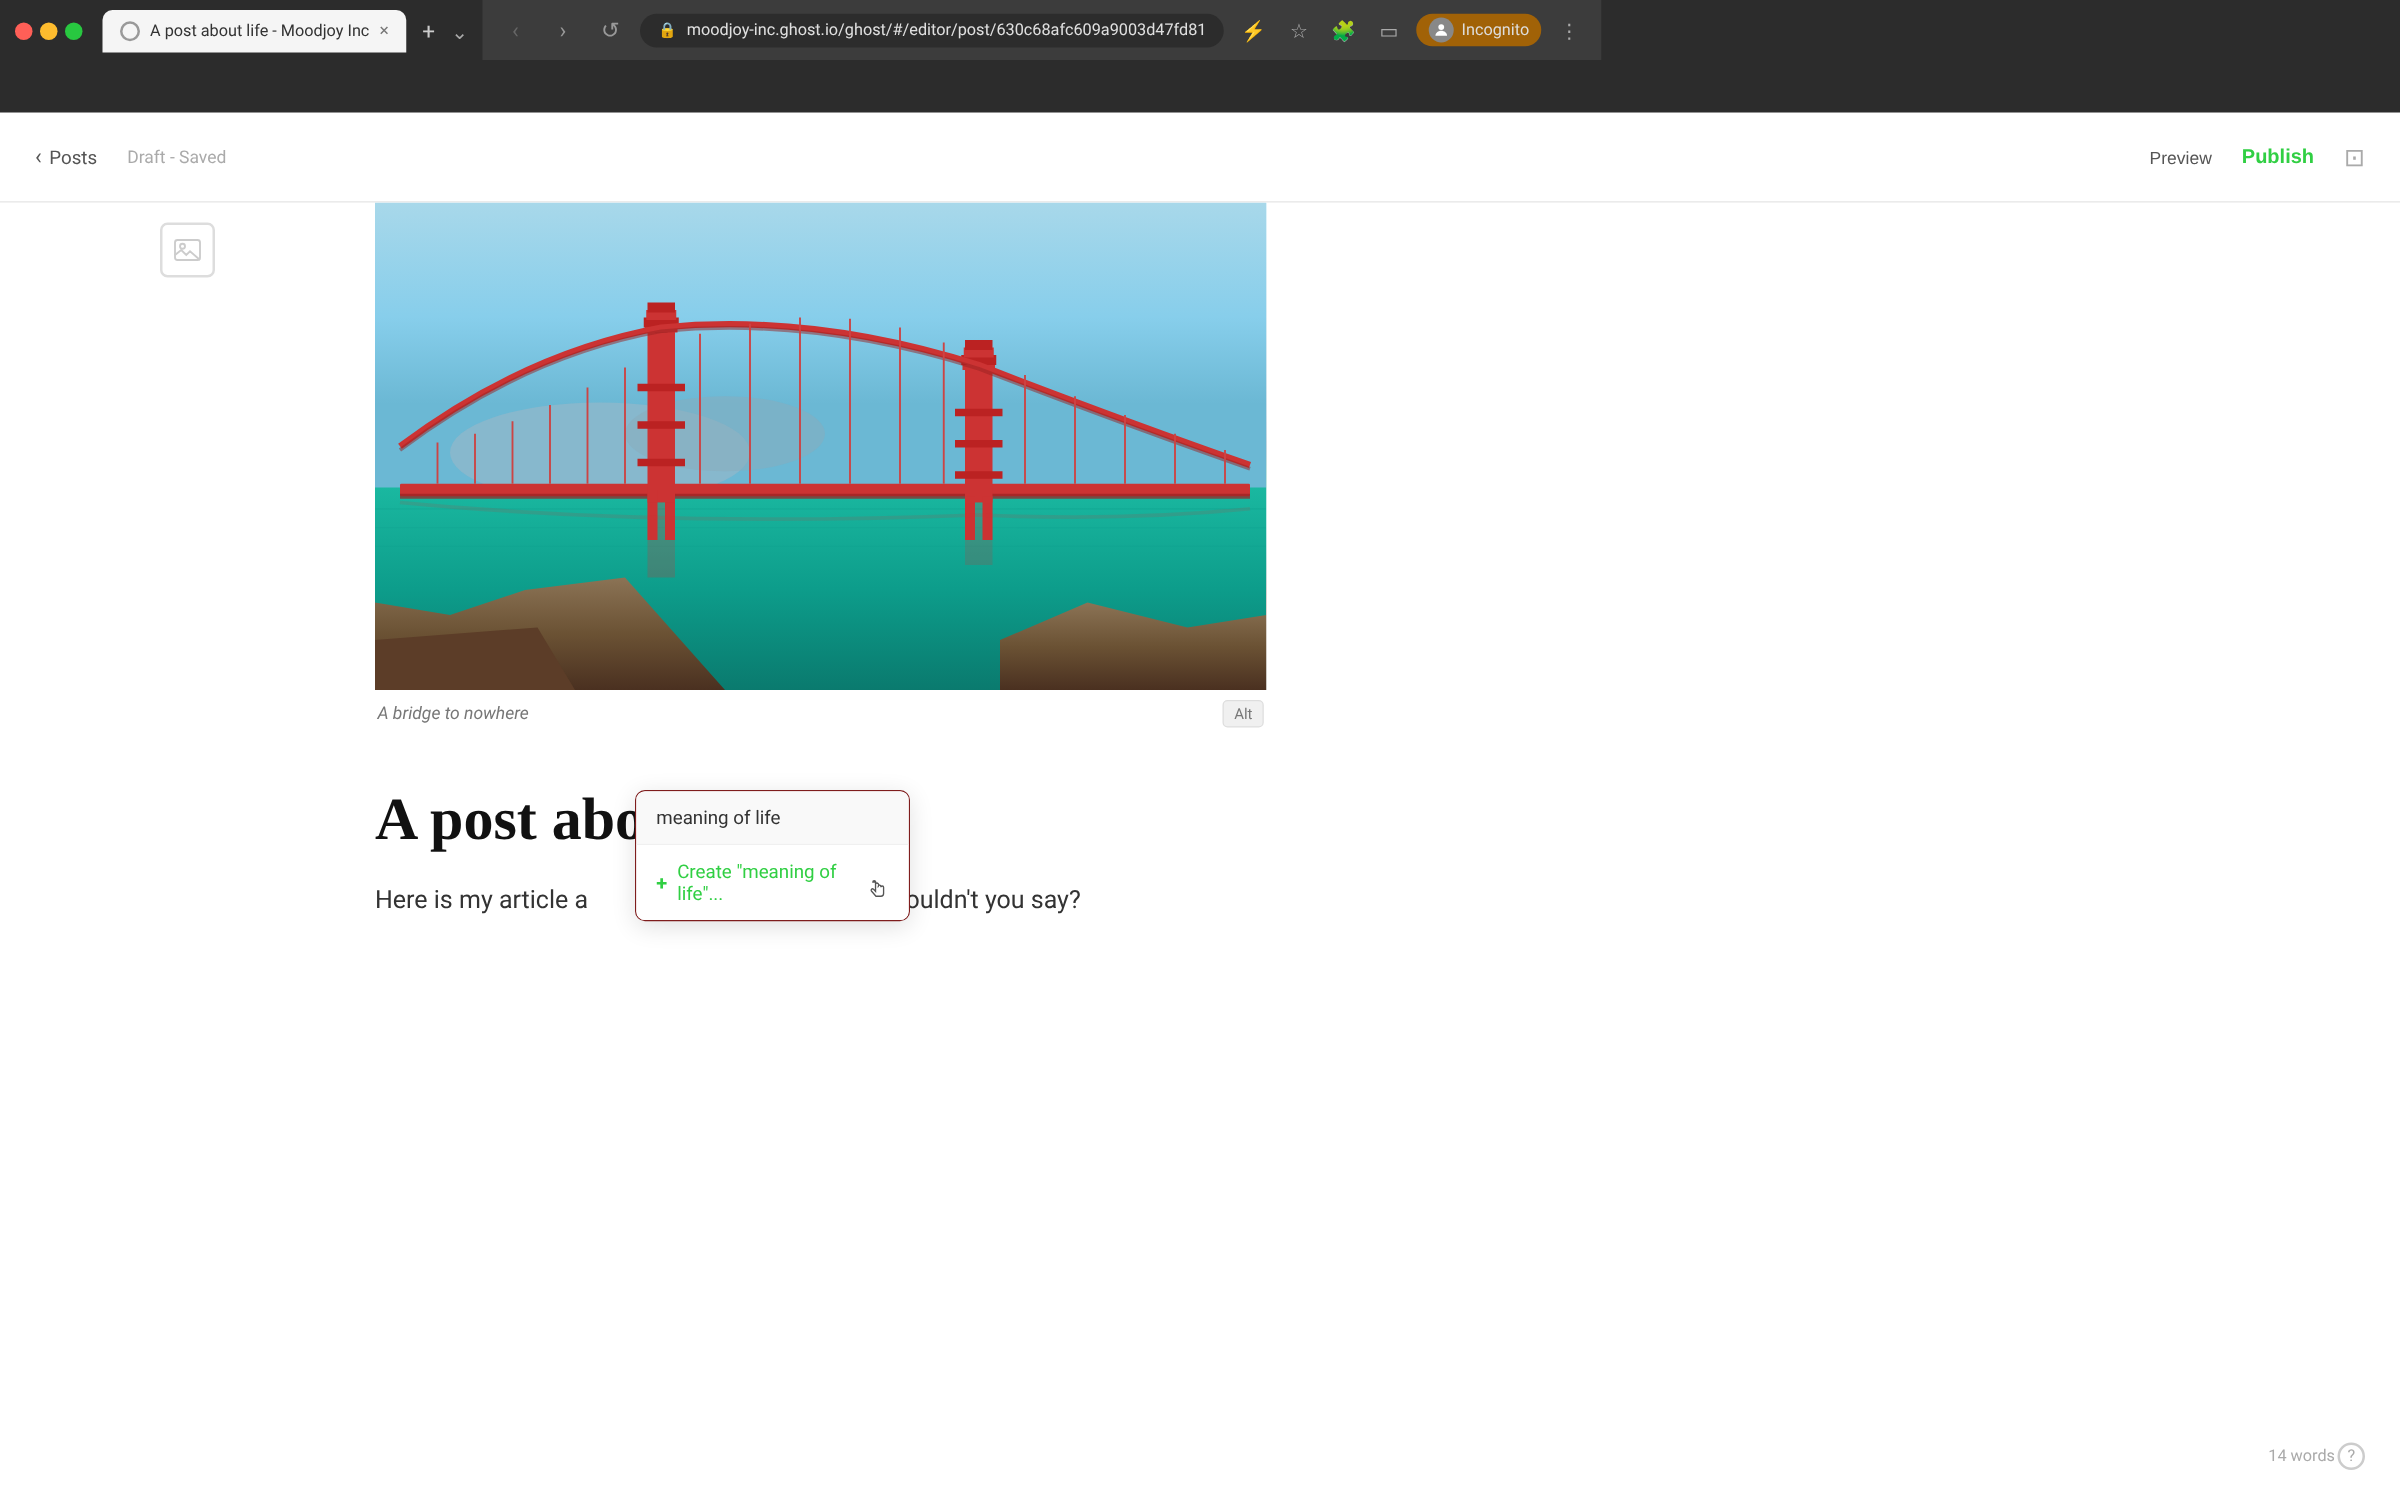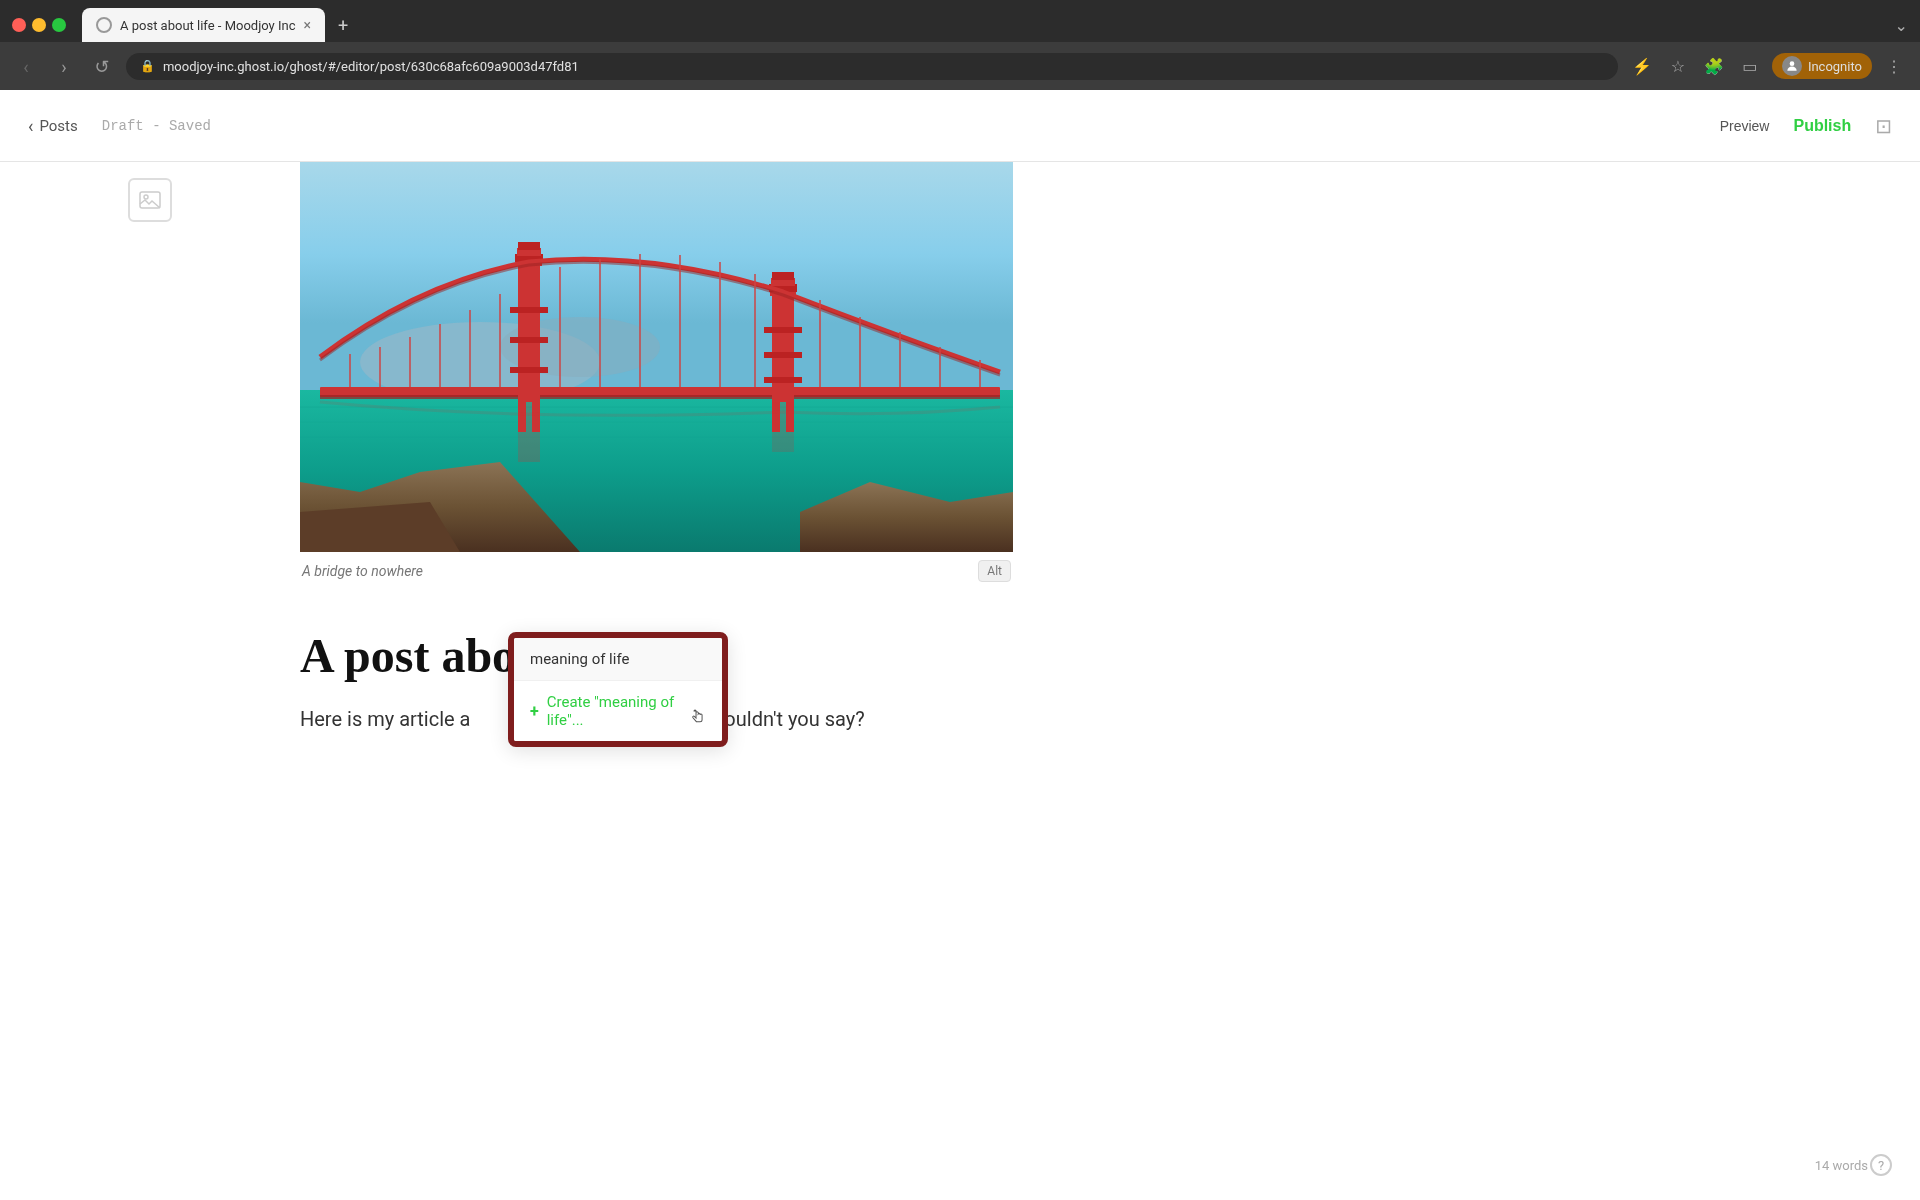--- a/index.html
+++ b/index.html
@@ -13,21 +13,21 @@
       position: relative;
     }
 
     
     .browser-chrome {
       background: #2c2c2c;
       width: 100%;
       height: 90px;
       position: relative;
       display: flex;
-      flex-direction: column;
+      flex-direction: row;
     }
 
     .browser-tab-bar {
       display: flex;
       align-items: center;
       padding: 8px 12px 0;
       height: 42px;
       gap: 4px;
     }
 
@@ -210,21 +210,20 @@
 
     .back-label {
       font-size: 15px;
       color: #555;
     }
 
     .draft-status {
       margin-left: 24px;
       font-size: 14px;
       color: #aaa;
-      font-family: Liberation Mono, monospace;
     }
 
     .header-right {
       margin-left: auto;
       display: flex;
       align-items: center;
       gap: 24px;
     }
 
     .preview-btn {
@@ -369,21 +368,21 @@
     .post-body {
       font-size: 20px;
       color: #333;
       line-height: 1.6;
     }
 
     
     .autocomplete-dropdown {
       position: absolute;
       background: white;
-      border: 6px solid #7f1d1d;
+      border: 1px solid #7f1d1d;
       border-radius: 8px;
       box-shadow: 0 4px 20px rgba(0,0,0,0.12);
       width: 220px;
       overflow: hidden;
       z-index: 100;
       left: 508px;
       top: 470px;
     }
 
     .autocomplete-item {

